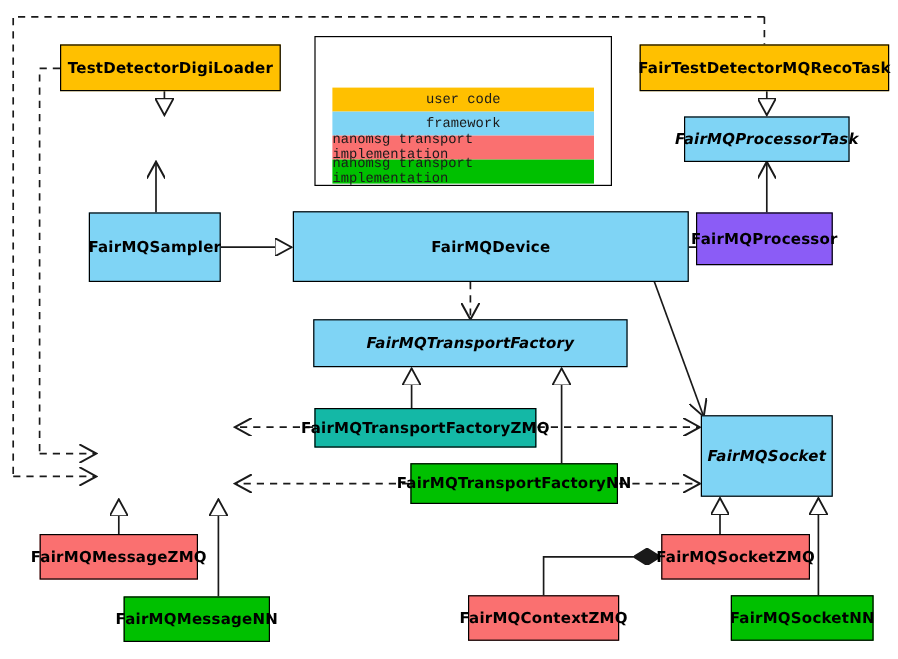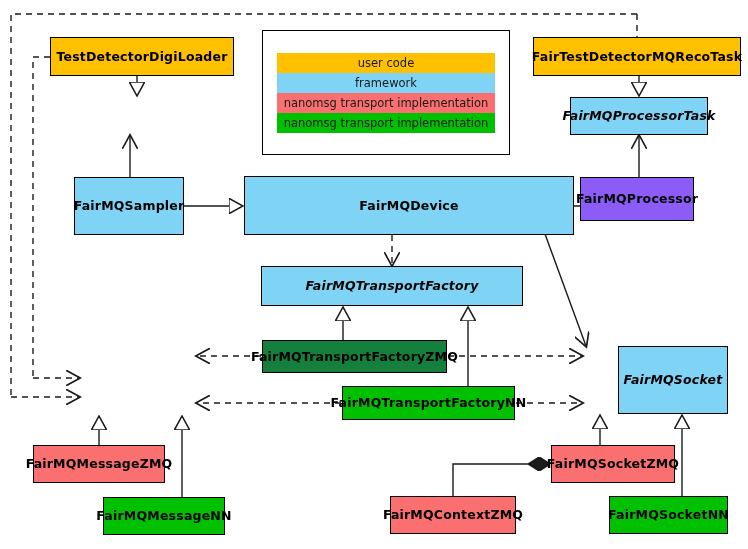--- a/index.html
+++ b/index.html
@@ -41,21 +41,22 @@
     font-style: italic;
   }
   .legend-box {
     position: absolute;
     box-sizing: border-box;
     border: 1.5px solid #000000;
     background: #ffffff;
     padding: 1px 14px;
     display: flex;
     flex-direction: column;
-    justify-content: center;
+    justify-content: flex-end;
+    font-family: Liberation Mono, monospace;
   }
   .legend-row {
     box-sizing: border-box;
     height: 20px;
     display: flex;
     align-items: center;
     justify-content: center;
     font-size: 11.5px;
     color: #1a1a1a;
     font-weight: normal;
@@ -195,30 +196,30 @@
   </div>
 
   <div class="node abstract" style="left:261px; top:266px; width:262px; height:40px; background:#7FD4F5;">
     <span>FairMQTransportFactory</span>
   </div>
 
   <div class="node abstract" style="left:570px; top:97px; width:138px; height:38px; background:#7FD4F5;">
     <span>FairMQProcessorTask</span>
   </div>
 
-  <div class="node" style="left:262px; top:340px; width:185px; height:33px; background:#15803d;">
+  <div class="node" style="left:262px; top:340px; width:185px; height:33px; background:#14b8a6;">
     <span>FairMQTransportFactoryZMQ</span>
   </div>
 
   <div class="node" style="left:342px; top:386px; width:173px; height:34px; background:#00C000;">
     <span>FairMQTransportFactoryNN</span>
   </div>
 
 
-  <div class="node abstract" style="left:584px; top:346px; width:110px; height:68px; background:#7FD4F5;margin-left:34px;">
+  <div class="node abstract" style="left:584px; top:346px; width:110px; height:68px; background:#7FD4F5;">
     <span>FairMQSocket</span>
   </div>
 
   <div class="node" style="left:33px; top:445px; width:132px; height:38px; background:#FA7070;">
     <span>FairMQMessageZMQ</span>
   </div>
 
   <div class="node" style="left:103px; top:497px; width:122px; height:38px; background:#00C000;">
     <span>FairMQMessageNN</span>
   </div>

